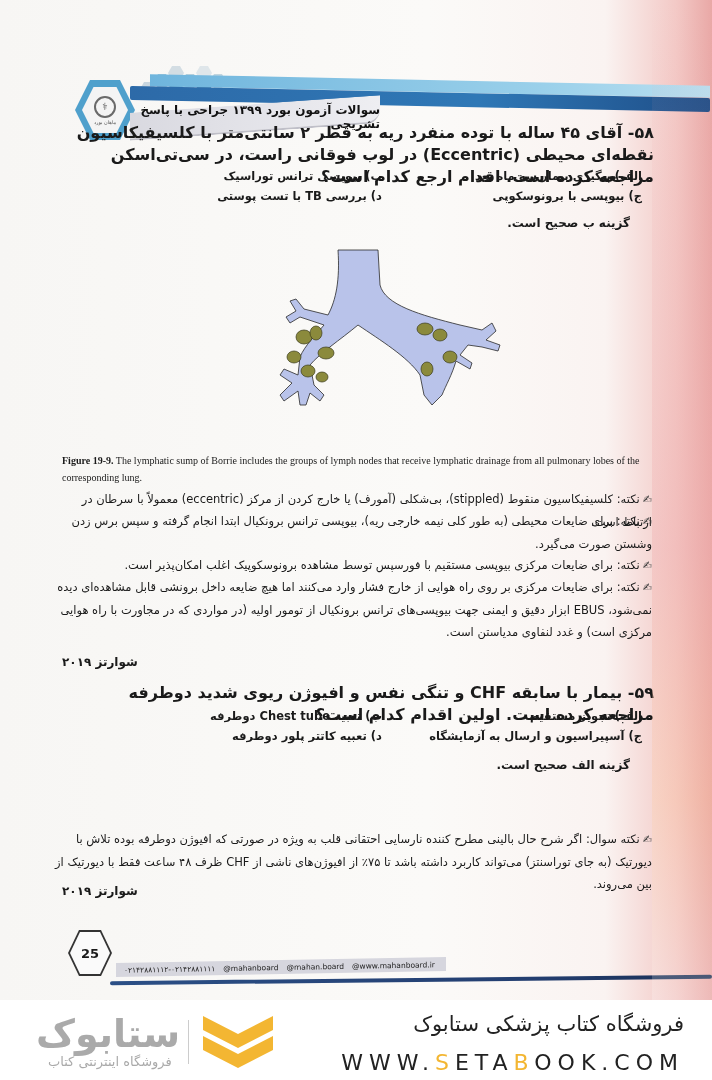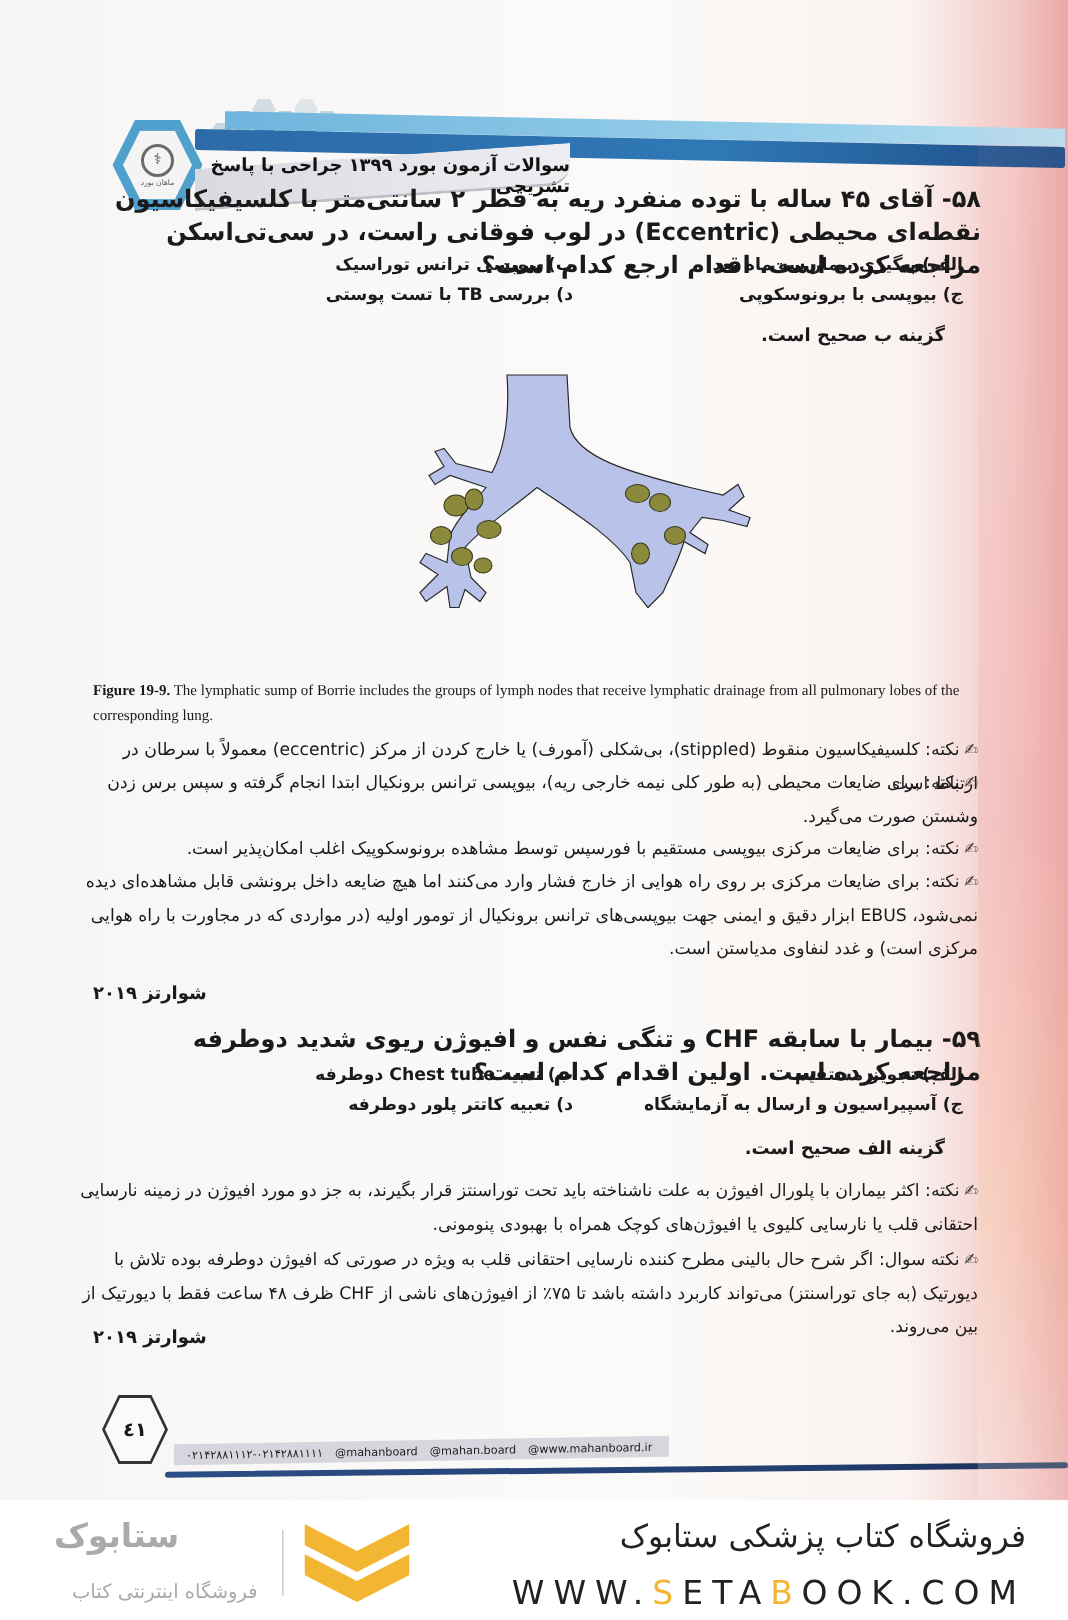--- a/index.html
+++ b/index.html
@@ -110,21 +110,21 @@
 
   
   .setabook { position: absolute; left: 0; top: 1000px; width: 712px; height: 80px; background: #ffffff; }
   .sb-right { position: absolute; right: 28px; top: 12px; text-align: right; }
   .sb-right .fa { direction: rtl; font-size: 21px; color: #222; }
   .sb-right .url { font-size: 22px; letter-spacing: 6px; color: #222; margin-top: 14px; font-family: "DejaVu Sans", sans-serif; }
   .sb-right .url .y { color: #f3b632; }
   .sb-left { position: absolute; left: 28px; top: 12px; width: 260px; height: 60px; }
   .sb-left .chev { position: absolute; left: 175px; top: 0; width: 70px; height: 58px; }
   .sb-left .divider { position: absolute; left: 160px; top: 8px; width: 1px; height: 44px; background: #ccc; }
-  .sb-left .brand { position: absolute; left: 8px; top: 0; font-size: 22px; font-weight: bold; color: #aaa; direction: rtl; }
+  .sb-left .brand { position: absolute; left: 8px; top: 0; font-size: 38px; font-weight: bold; color: #aaa; direction: rtl; }
   .sb-left .sub { position: absolute; left: 20px; top: 42px; font-size: 13px; color: #aaa; direction: rtl; }
 </style>
 </head>
 <body>
 
 <div class="page">
 
   <div class="header">
     <div class="hex-cells">
       <i style="left:10px;top:20px;background:#c8d6df"></i>
@@ -207,32 +207,29 @@
       <span>الف) تجویز مستقیم</span>
       <span>ب) تعبیه Chest tube دوطرفه</span>
     </div>
     <div class="row">
       <span>ج) آسپیراسیون و ارسال به آزمایشگاه</span>
       <span>د) تعبیه کاتتر پلور دوطرفه</span>
     </div>
   </div>
   <div class="answer rtl" style="top:758px">گزینه الف صحیح است.</div>
 
-  <div class="note rtl" style="top:782px">
-    <span class="pencil">✍</span><span class="lbl">نکته:</span><span> اکثر بیماران با پلورال افیوژن به علت ناشناخته باید تحت توراسنتز قرار بگیرند، به جز دو مورد افیوژن در زمینه نارسایی احتقانی قلب یا نارسایی کلیوی یا افیوژن‌های کوچک همراه با بهبودی پنومونی.</span>
-  </div>
   <div class="note rtl" style="top:828px">
     <span class="pencil">✍</span><span class="lbl">نکته سوال:</span><span> اگر شرح حال بالینی مطرح کننده نارسایی احتقانی قلب به ویژه در صورتی که افیوژن دوطرفه بوده تلاش با دیورتیک (به جای توراسنتز) می‌تواند کاربرد داشته باشد تا ۷۵٪ از افیوژن‌های ناشی از CHF ظرف ۴۸ ساعت فقط با دیورتیک از بین می‌روند.</span>
   </div>
 
   <div class="source rtl" style="top:884px">شوارتز ۲۰۱۹</div>
 
   <div class="footer">
     <div class="page-hex">
-      <div class="in">٤١</div>
+      <div class="in">25</div>
     </div>
     <div class="contact">
       <span>۰۲۱۴۲۸۸۱۱۱۲-۰۲۱۴۲۸۸۱۱۱۱</span>
       <span>@mahanboard</span>
       <span>@mahan.board</span>
       <span>@www.mahanboard.ir</span>
     </div>
     <div class="line"></div>
   </div>
 </div>

